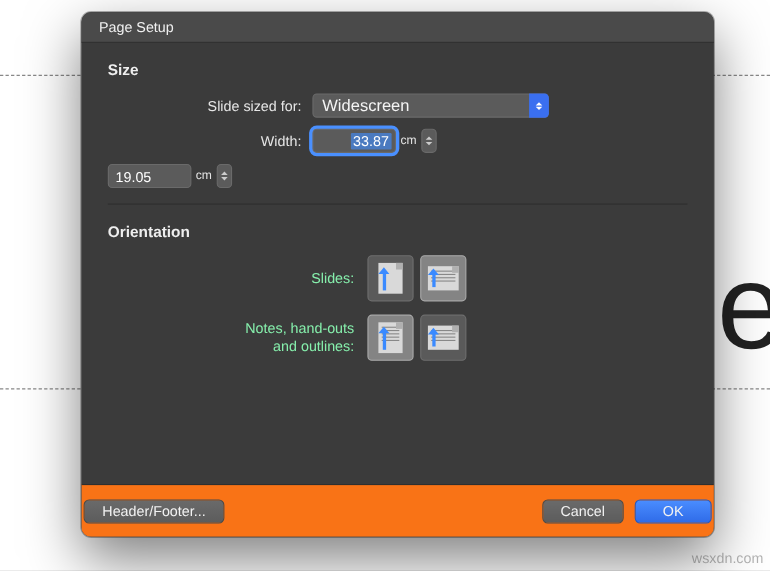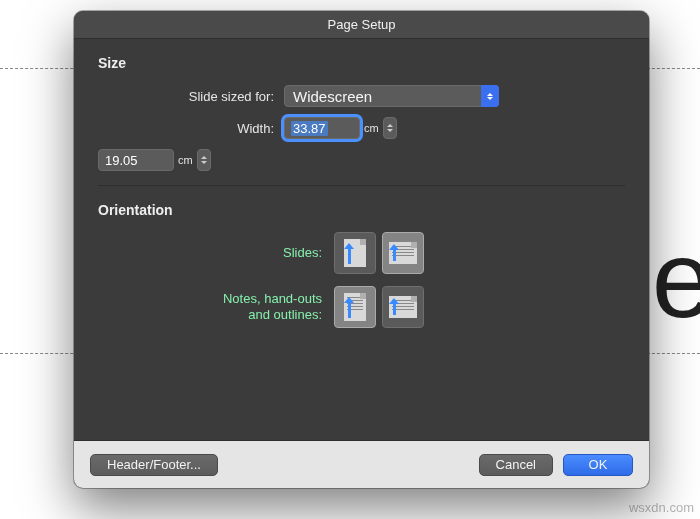--- a/index.html
+++ b/index.html
@@ -47,24 +47,25 @@
       color: #e8e8e8;
       overflow: hidden;
       display: flex;
       flex-direction: column;
     }
     .titlebar {
       height: 28px;
       background: #4a4a4a;
       display: flex;
       align-items: center;
-      justify-content: center;
+      justify-content: flex-start;
       font-size: 13px;
       color: #f0f0f0;
       border-bottom: 1px solid #2f2f2f;
+      padding-left: 16px;
     }
     .content {
       padding: 16px 24px 10px 24px;
       flex: 1;
     }
     .section-title {
       font-weight: 600;
       font-size: 14px;
       color: #eeeeee;
       margin-bottom: 14px;
@@ -135,20 +136,21 @@
       box-shadow: 0 0 0 3px #4a90ff;
     }
     .num-input .val {
       color: #fff;
     }
     .num-input.value-focused .val {
       background: #4a7ac0;
       color: #fff;
       padding: 0 2px;
       border-radius: 1px;
+      margin-left: 28px;
     }
     .unit {
       color: #e4e4e4;
       font-size: 11px;
     }
     .stepper {
       width: 14px;
       height: 22px;
       background: #5b5b5b;
       border: 1px solid #6a6a6a;
@@ -246,24 +248,24 @@
       top:-5px;left:-4px;
       width:0;height:0;
       border-left:5px solid transparent;
       border-right:5px solid transparent;
       border-bottom:6px solid #3a8aff;
     }
     .landscape .arrow-up{height:12px;}
     .footer {
       height: 48px;
       border-top: 1px solid #2f2f2f;
-      background: #e5e5e5;
-      display: flex;
-      align-items: center;
-      padding: 0 16px;
+      background: #f97316;
+      display: flex;
+      align-items: center;
+      padding: 0 2px;
       gap: 10px;
     }
     .footer .spacer { flex: 1; }
     .btn {
       height: 22px;
       padding: 0 16px;
       border-radius: 5px;
       background: linear-gradient(#6a6a6a,#5c5c5c);
       border: 1px solid #4a4a4a;
       color: #f2f2f2;

